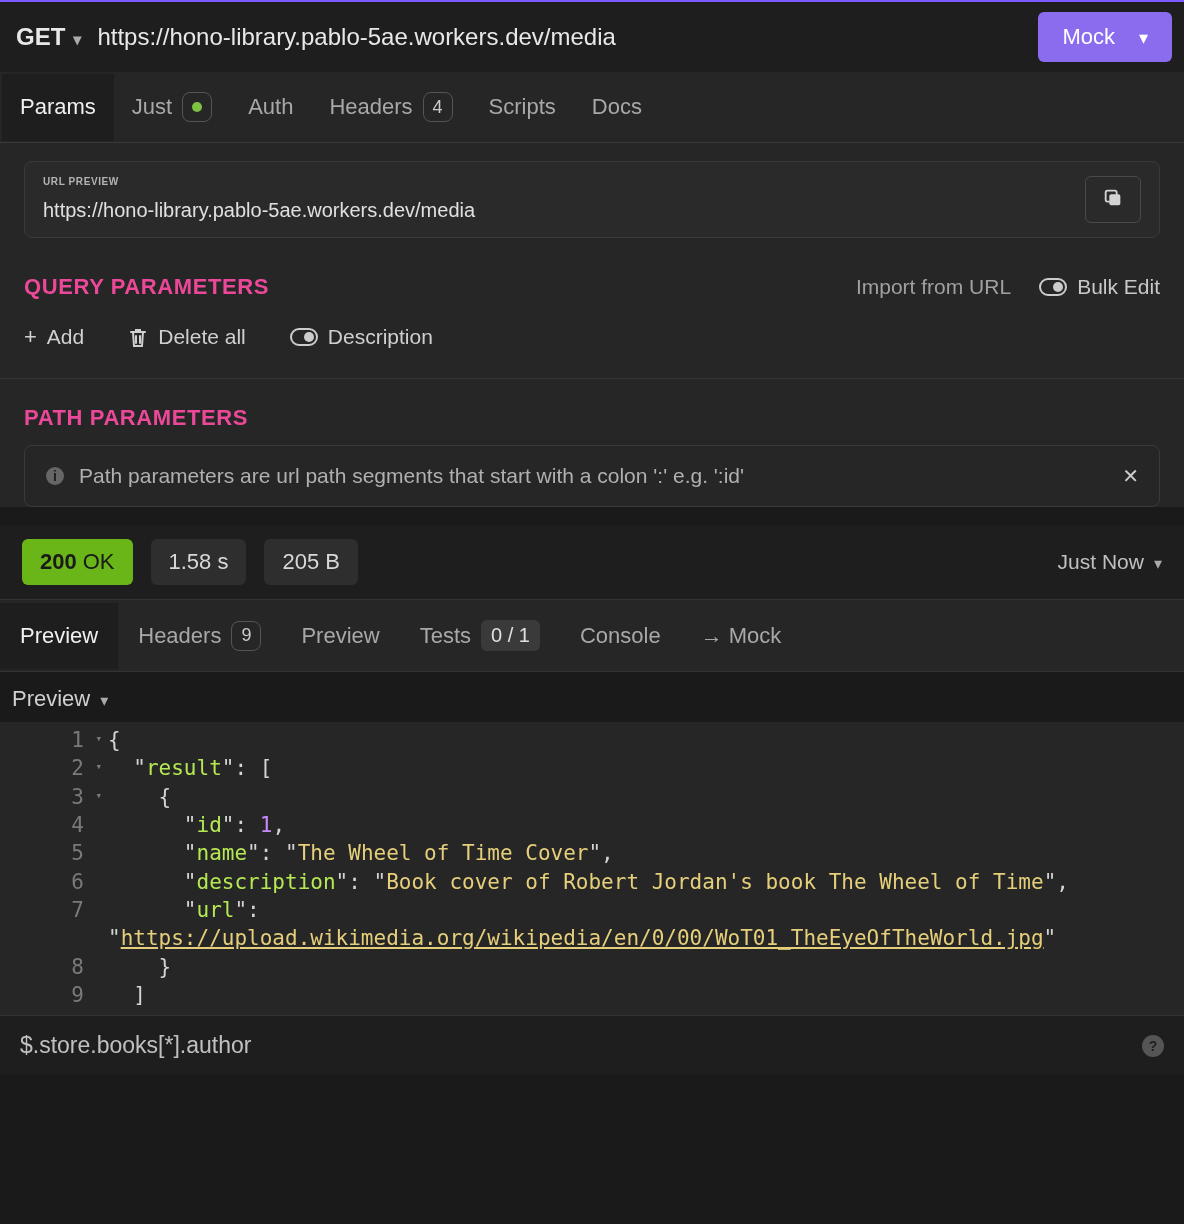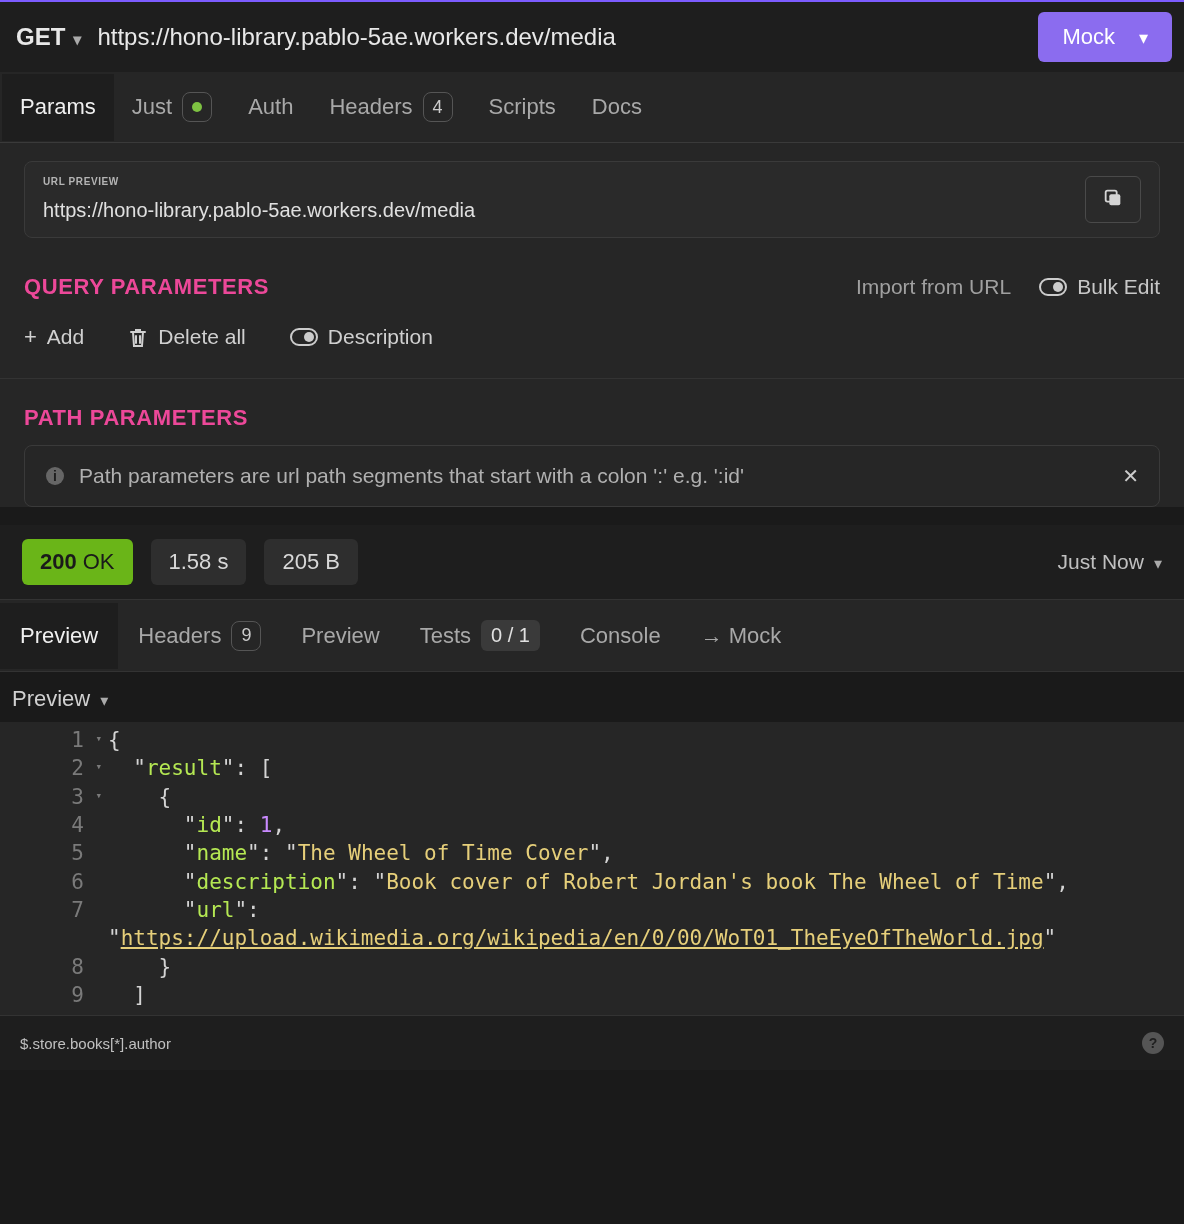--- a/index.html
+++ b/index.html
@@ -524,15 +524,15 @@
       <div class="gutter"><span>8</span></div>
       <div class="code-text"><span>    }</span></div>
     </div>
   <div class="code-line">
       <div class="gutter"><span>9</span></div>
       <div class="code-text"><span>  ]</span></div>
     </div>
 </div>
 
 <div class="footer-bar">
-  <input style="flex: 1 1 0%; background: transparent; border: none; outline: none; font-size: 15px; color: rgb(192, 192, 192);" value="$.store.books[*].author">
+  <input style="flex: 1 1 0%; background: transparent; border: none; outline: none; font-size: 23px; color: rgb(192, 192, 192);" value="$.store.books[*].author">
   <div class="help">?</div>
 </div>
 
 </body></html>

